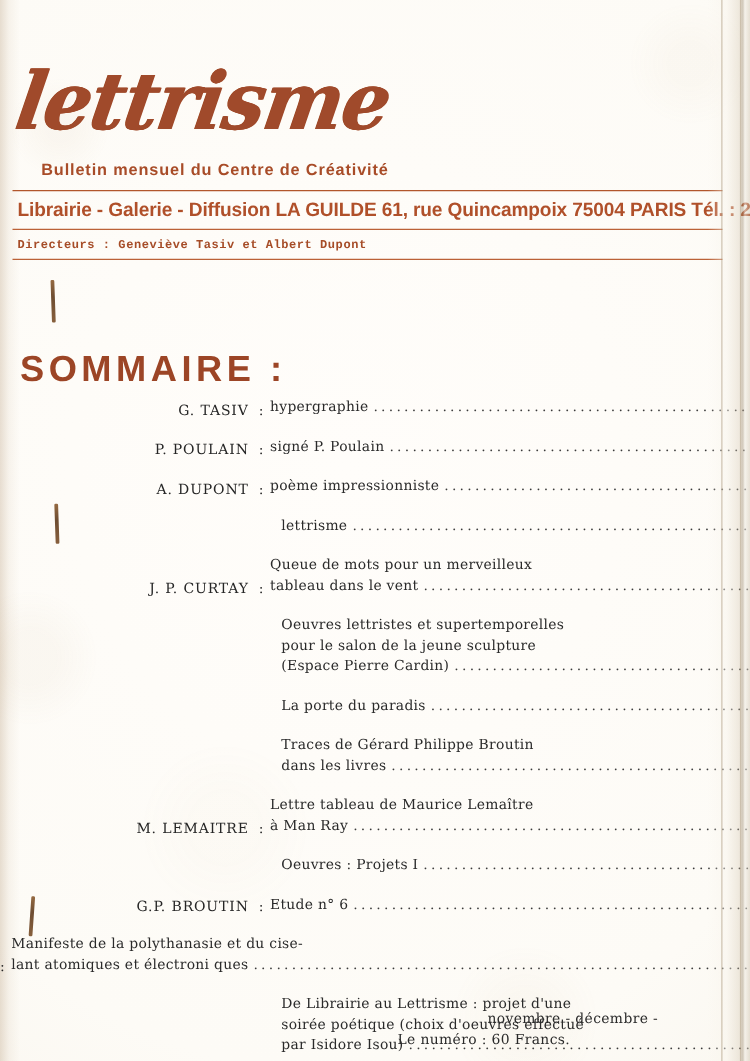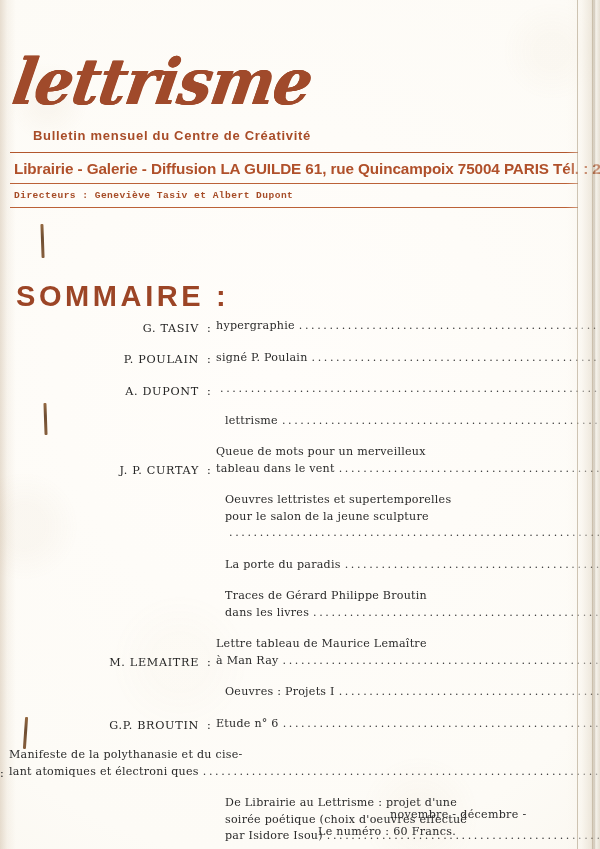--- a/index.html
+++ b/index.html
@@ -283,20 +283,21 @@
             <span class="dots">....................................................................</span>
           </div>
         </div>
       </div>
       <div class="spacer-md"></div>
       <div class="entry">
         <div class="author">A. DUPONT</div>
         <div class="colon">:</div>
         <div class="titleblock">
           <div class="tline">
+            <span class="txt">poème impressionniste</span>
             <span class="dots">....................................................................</span>
           </div>
         </div>
       </div>
       <div class="spacer-md"></div>
       <div class="entry sub">
         <div class="author"></div>
         <div class="colon">:</div>
         <div class="titleblock" style="padding-left: 9px;">
           <div class="tline">
@@ -324,20 +325,21 @@
         <div class="author"></div>
         <div class="colon">:</div>
         <div class="titleblock" style="padding-left: 9px;">
           <div class="tline">
             <span class="txt">Oeuvres lettristes et supertemporelles</span>
           </div>
           <div class="tline">
             <span class="txt">pour le salon de la jeune sculpture</span>
           </div>
           <div class="tline">
+            <span class="txt">(Espace Pierre Cardin)</span>
             <span class="dots">....................................................................</span>
           </div>
         </div>
       </div>
       <div class="spacer-md"></div>
       <div class="entry sub">
         <div class="author"></div>
         <div class="colon">:</div>
         <div class="titleblock" style="padding-left: 9px;">
           <div class="tline">

